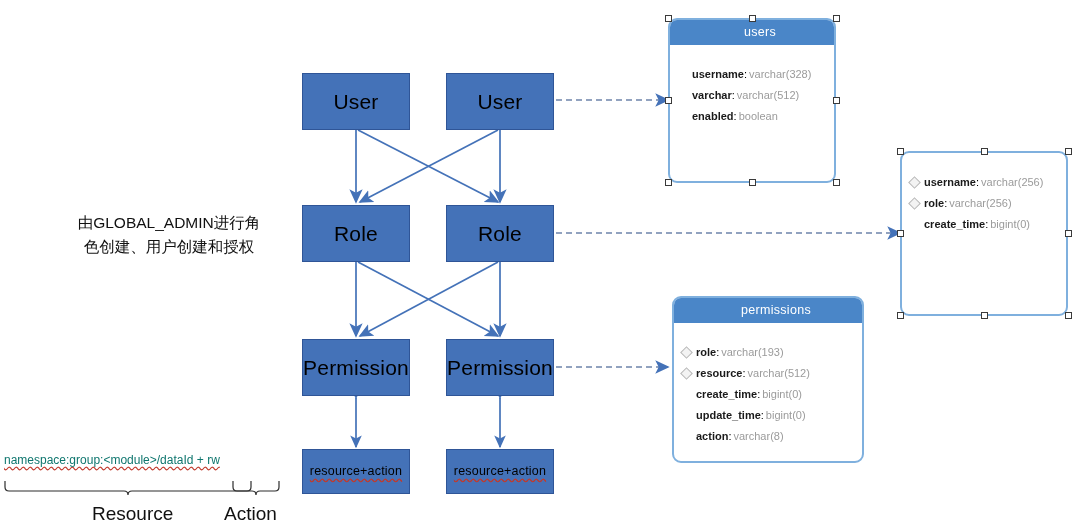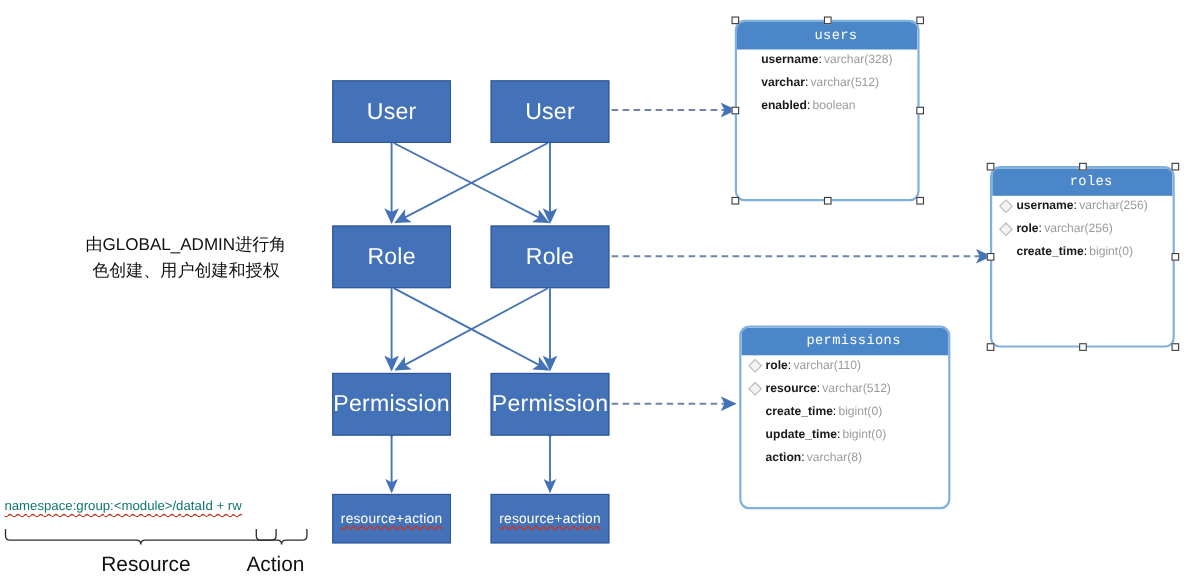--- a/index.html
+++ b/index.html
@@ -31,21 +31,21 @@
     position: absolute;
     background: #4472b8;
     border: 1px solid #2f5597;
     display: flex;
     align-items: center;
     justify-content: center;
     color: #ffffff;
     box-sizing: border-box;
   }
   .flowbox .lbl {
-    color: #ffffff;
+    color: #000000;
     font-size: 21px;
     line-height: 1;
     letter-spacing: 0.2px;
     white-space: nowrap;
   }
   .flowbox.small .lbl {
     font-size: 12.5px;
     text-decoration: underline;
     text-decoration-color: #c0392b;
     text-decoration-style: wavy;
@@ -62,24 +62,23 @@
     border-radius: 9px;
     overflow: hidden;
   }
   .ertable .thead {
     background: #4a86c8;
     color: #ffffff;
     text-align: center;
     font-size: 12.5px;
     padding: 5px 0 6px 16px;
     letter-spacing: 0.3px;
-    font-family: Liberation Mono, monospace;
   }
   .ertable .tbody {
-    padding: 4px 6px 6px 8px;
+    padding: 24px 6px 6px 8px;
   }
   .ertable .frow {
     display: flex;
     align-items: center;
     font-size: 11px;
     line-height: 1;
     margin-bottom: 10px;
     white-space: nowrap;
   }
   .ertable .keyicon {
@@ -264,21 +263,20 @@
   <div class="handle" style="left:665px; top:15px;"></div>
   <div class="handle" style="left:749px; top:15px;"></div>
   <div class="handle" style="left:833px; top:15px;"></div>
   <div class="handle" style="left:665px; top:97px;"></div>
   <div class="handle" style="left:833px; top:97px;"></div>
   <div class="handle" style="left:665px; top:179px;"></div>
   <div class="handle" style="left:749px; top:179px;"></div>
   <div class="handle" style="left:833px; top:179px;"></div>
 
   <div class="ertable" style="left:900px; top:151px; width:168px; height:165px;">
-    <div class="thead">roles</div>
     <div class="tbody">
       <div class="frow">
         <span class="keyicon"></span>
         <span class="fname">username</span>
           <span>:</span>
         <span class="ftype">varchar(256)</span>
       </div>
       <div class="frow">
         <span class="keyicon"></span>
         <span class="fname">role</span>
@@ -303,21 +301,21 @@
   <div class="handle" style="left:981px; top:312px;"></div>
   <div class="handle" style="left:1065px; top:312px;"></div>
 
   <div class="ertable" style="left:672px; top:296px; width:192px; height:167px;">
     <div class="thead">permissions</div>
     <div class="tbody">
       <div class="frow">
         <span class="keyicon"></span>
         <span class="fname">role</span>
           <span>:</span>
-        <span class="ftype">varchar(110)</span>
+        <span class="ftype">varchar(193)</span>
       </div>
       <div class="frow">
         <span class="keyicon"></span>
         <span class="fname">resource</span>
           <span>:</span>
         <span class="ftype">varchar(512)</span>
       </div>
       <div class="frow">
         <span class="keyicon blank"></span>
         <span class="fname">create_time</span>

